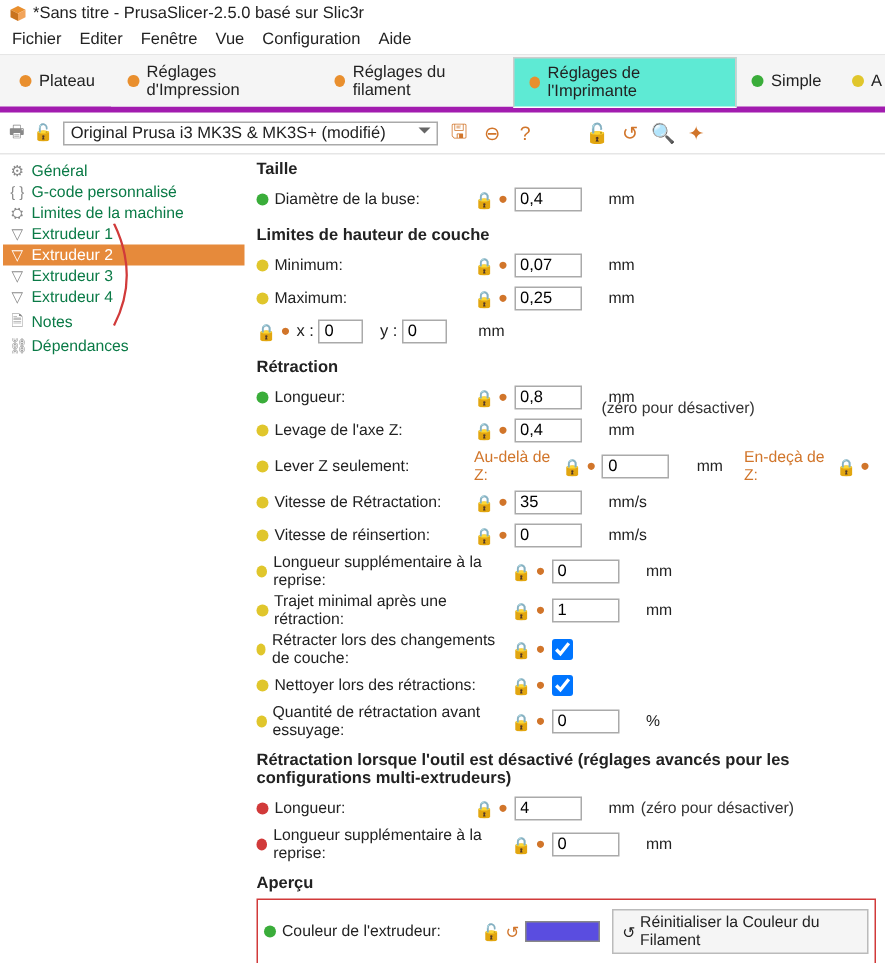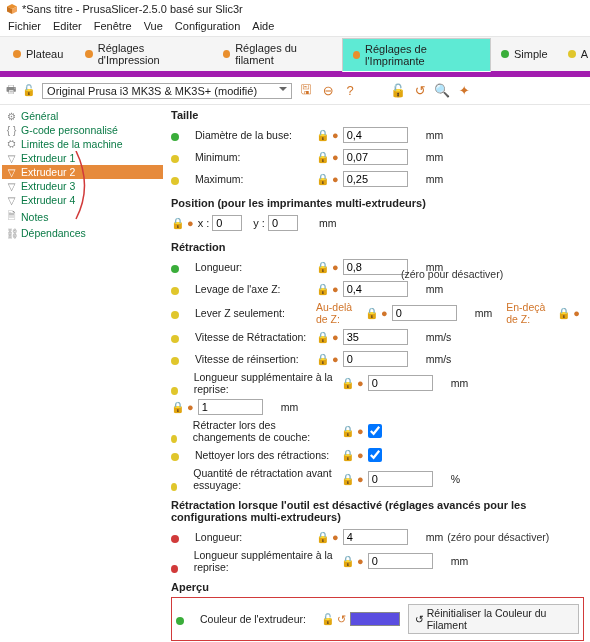--- a/index.html
+++ b/index.html
@@ -1,21 +1,21 @@
 <!DOCTYPE html>
 <html><head>
 <meta charset="utf-8">
 <style>
   * { box-sizing: border-box; margin: 0; padding: 0; font-family: "Segoe UI", Arial, sans-serif; }
   body { font-size: 11px; color: #222; background: #fff; width: 590px; }
   .title-bar { display: flex; align-items: center; padding: 3px 6px; font-size: 11px; }
   .cube-icon { width: 12px; height: 12px; margin-right: 4px; }
   .menu-bar { display: flex; gap: 12px; padding: 2px 8px 4px; font-size: 11px; border-bottom: 1px solid #e6e6e6; }
   .menu-bar span { cursor: default; }
-  .tab-bar { display: flex; align-items: center; border-bottom: 6px solid #a21caf; background: #f5f5f5; padding: 0 2px; }
+  .tab-bar { display: flex; align-items: center; border-bottom: 4px solid #a21caf; background: #f5f5f5; padding: 0 2px; }
   .tab { display: flex; align-items: center; gap: 5px; padding: 4px 10px; background: #f5f5f5; border: 1px solid transparent; font-size: 11px; cursor: default; }
   .tab.active { background: #5eead4; border: 1px solid #ccc; border-bottom-color: #fff; position: relative; top: 1px; }
   .dot { width: 8px; height: 8px; border-radius: 50%; display: inline-block; }
   .dot.orange { background: #e98f2e; }
   .dot.green { background: #3aad3a; }
   .dot.red { background: #d13a3a; }
   .dot.yellow { background: #e0c62c; }
   .spacer { flex: 1; }
   .preset-bar { display: flex; align-items: center; padding: 4px 6px; gap: 6px; border-bottom: 1px solid #e6e6e6; }
   .preset-select { flex: 0 0 250px; border: 1px solid #aaa; background: #fff; font-size: 11px; padding: 1px 18px 1px 4px; position: relative; }
@@ -24,26 +24,26 @@
   .content { display: flex; }
   .sidebar { width: 165px; padding: 4px 2px; }
   .tree-item { display: flex; align-items: center; gap: 4px; padding: 1px 4px; font-size: 10.5px; color: #0a7a46; cursor: default; }
   .tree-item.active { background: #e68a3b; color: #fff; }
   .tree-item .icn { width: 11px; text-align: center; color: #888; font-size: 10px; }
   .tree-item.active .icn { color: #fff; }
   .main { flex: 1; padding: 4px 6px; }
   .section-title { font-weight: bold; font-size: 11px; margin: 8px 0 4px; }
   .section-title.first { margin-top: 0; }
   .row { display: flex; align-items: center; margin: 2px 0; min-height: 20px; }
-  .row-label { flex: 0 0 145px; display: flex; align-items: flex-end; gap: 16px; font-size: 10.5px; }
+  .row-label { flex: 0 0 145px; display: flex; align-items: center; gap: 4px; font-size: 10.5px; }
   .row-label.wide { flex-basis: 170px; }
   .lock { width: 12px; text-align: center; color: #888; font-size: 11px; margin-right: 4px; }
   .lock.orange { color: #d1752a; }
   .reset-icn { color: #d1752a; font-size: 11px; margin-right: 4px; }
-  input.val { width: 65px; border: 1px solid #aaa; font-size: 11px; padding: 1px 3px; }
+  input.val { width: 45px; border: 1px solid #aaa; font-size: 11px; padding: 1px 3px; }
   .unit { font-size: 10.5px; margin-left: 18px; }
   .hint { font-size: 10.5px; color: #333; margin-left: 4px; }
   .xy-pair { display: flex; align-items: center; gap: 3px; }
   .cb { width: 14px; height: 14px; }
   .orange-text { color: #d1752a; font-size: 10.5px; margin-right: 4px; }
   .highlight-box { border: 1px solid #d13a3a; padding: 4px; margin-top: 4px; }
   .color-swatch { width: 55px; height: 14px; background: #5a4de0; border: 1px solid #888; display: inline-block; }
   .reset-btn { display: inline-flex; align-items: center; gap: 3px; border: 1px solid #bbb; background: #f5f5f5; padding: 2px 6px; font-size: 10.5px; margin-left: 8px; }
   svg.arc { position: absolute; pointer-events: none; }
 </style>
@@ -160,20 +160,21 @@
       <div class="row-label">
           <span class="dot green"></span>
           <span>Diamètre de la buse:</span>
         </div>
       <span class="lock">🔒</span>
         <span class="reset-icn">●</span>
       <input class="val" value="0,4" style="">
       <span class="unit">mm</span>
     </div>
 
+    <div class="section-title">Limites de hauteur de couche</div>
     <div class="row">
       <div class="row-label">
           <span class="dot yellow"></span>
           <span>Minimum:</span>
         </div>
       <span class="lock">🔒</span>
         <span class="reset-icn">●</span>
       <input class="val" value="0,07" style="">
       <span class="unit">mm</span>
     </div>
@@ -181,21 +182,20 @@
       <div class="row-label">
           <span class="dot yellow"></span>
           <span>Maximum:</span>
         </div>
       <span class="lock">🔒</span>
         <span class="reset-icn">●</span>
       <input class="val" value="0,25" style="">
       <span class="unit">mm</span>
     </div>
 
-    <div class="section-title">Position (pour les imprimantes multi-extrudeurs)</div>
     <div class="row">
       <span class="lock">🔒</span>
         <span class="reset-icn">●</span>
       <div class="xy-pair">
         <span>x :</span>
         <input class="val" style="width: 30px;" value="0">
         <span style="margin-left:8px">y :</span>
         <input class="val" style="width: 30px;" value="0">
         <span class="unit">mm</span>
       </div>
@@ -261,20 +261,24 @@
         <div class="row-label wide">
           <span class="dot yellow"></span>
           <span>Longueur supplémentaire à la reprise:</span>
         </div>
         <span class="lock">🔒</span>
         <span class="reset-icn">●</span>
         <input class="val" value="0" style="">
         <span class="unit">mm</span>
       </div>
     <div class="row">
+        <div class="row-label wide">
+          <span class="dot yellow"></span>
+          <span>Trajet minimal après une rétraction:</span>
+        </div>
         <span class="lock">🔒</span>
         <span class="reset-icn">●</span>
         <input class="val" value="1" style="">
         <span class="unit">mm</span>
       </div>
     <div class="row">
         <div class="row-label wide">
           <span class="dot yellow"></span>
           <span>Rétracter lors des changements de couche:</span>
         </div>

